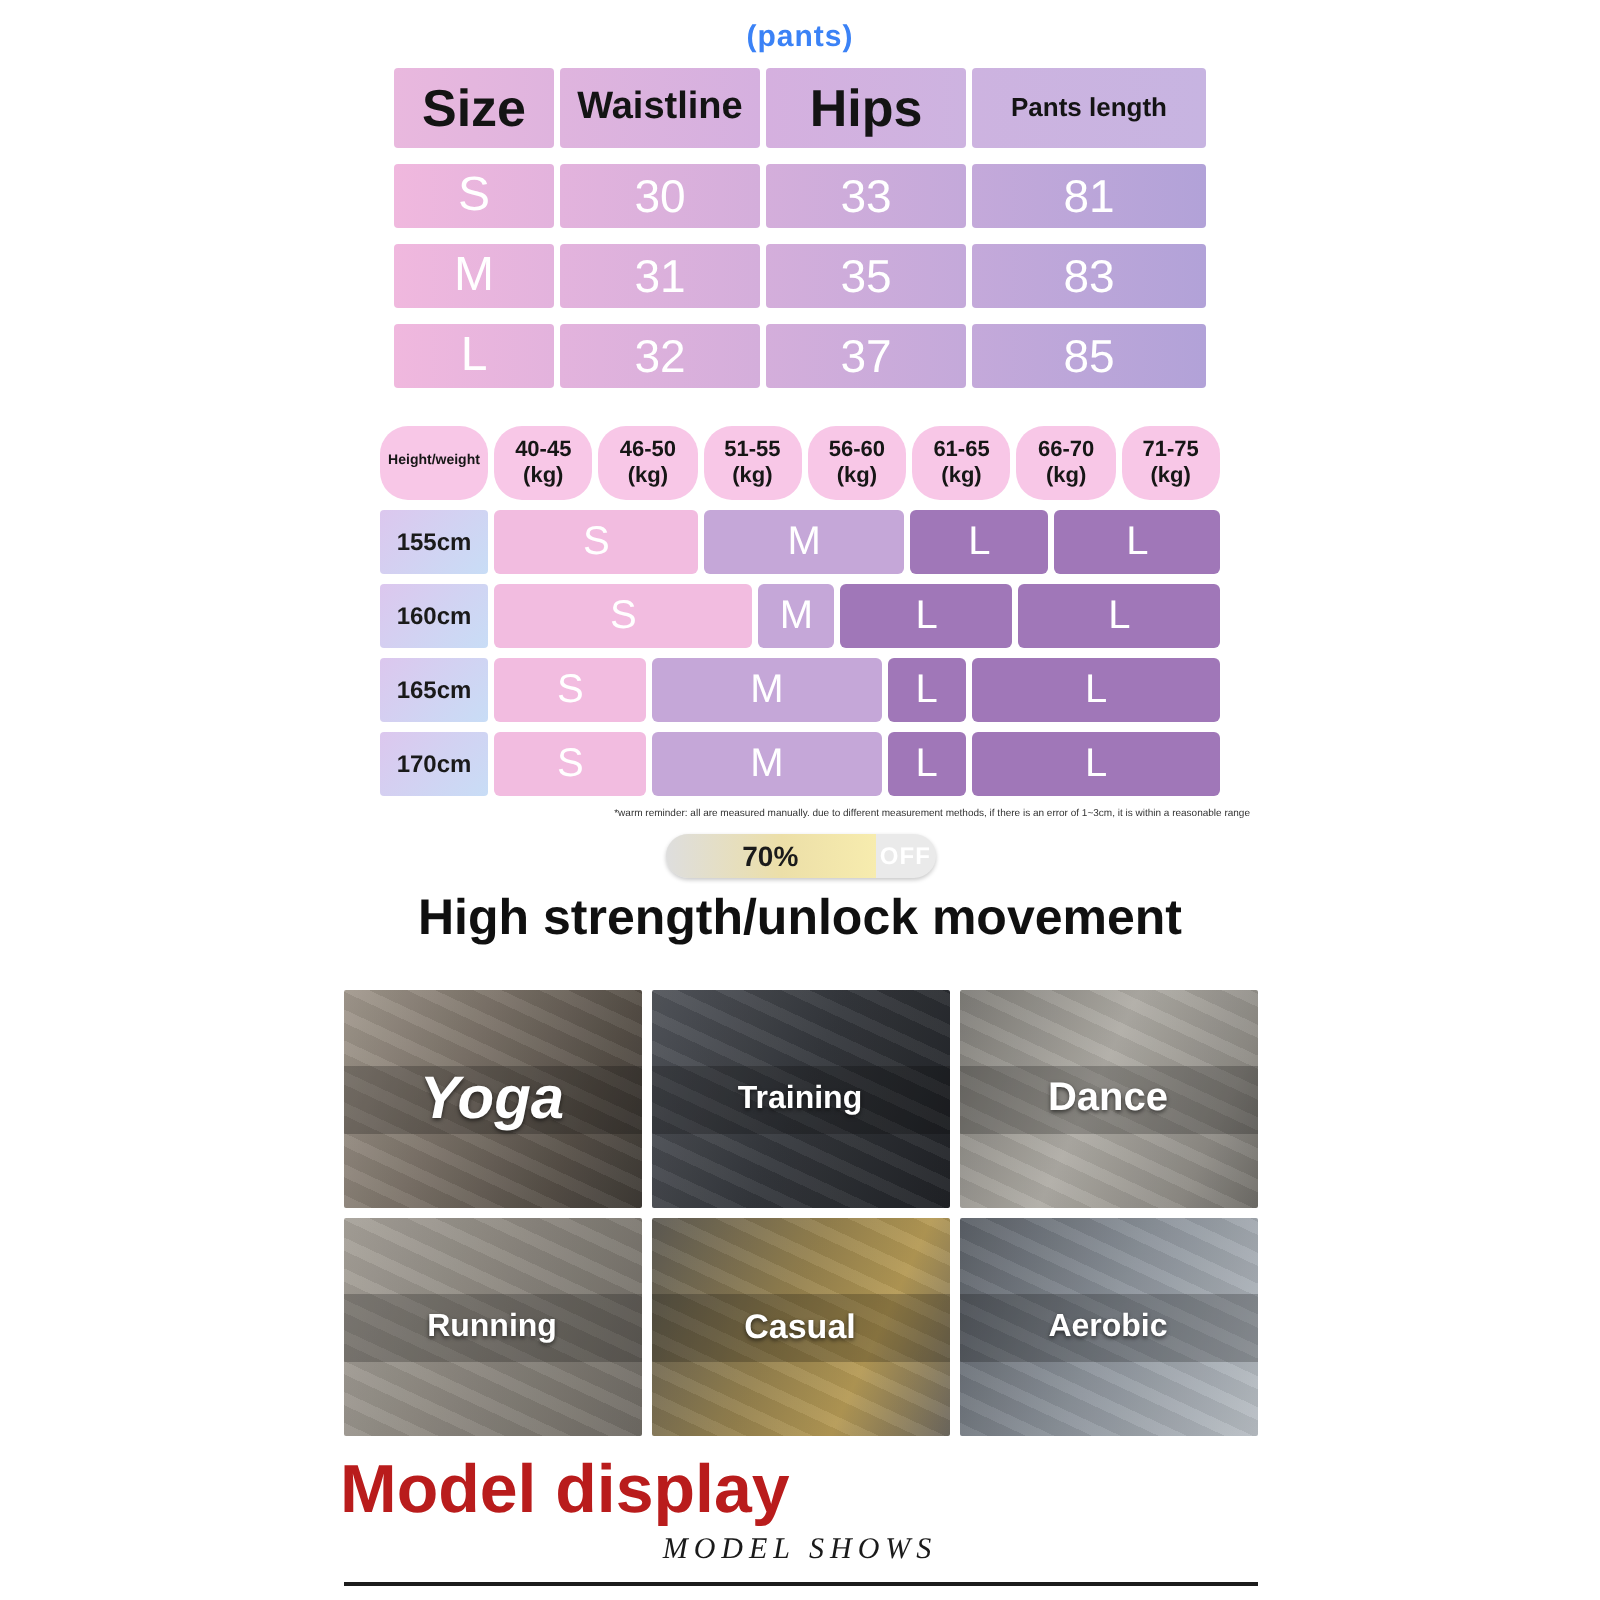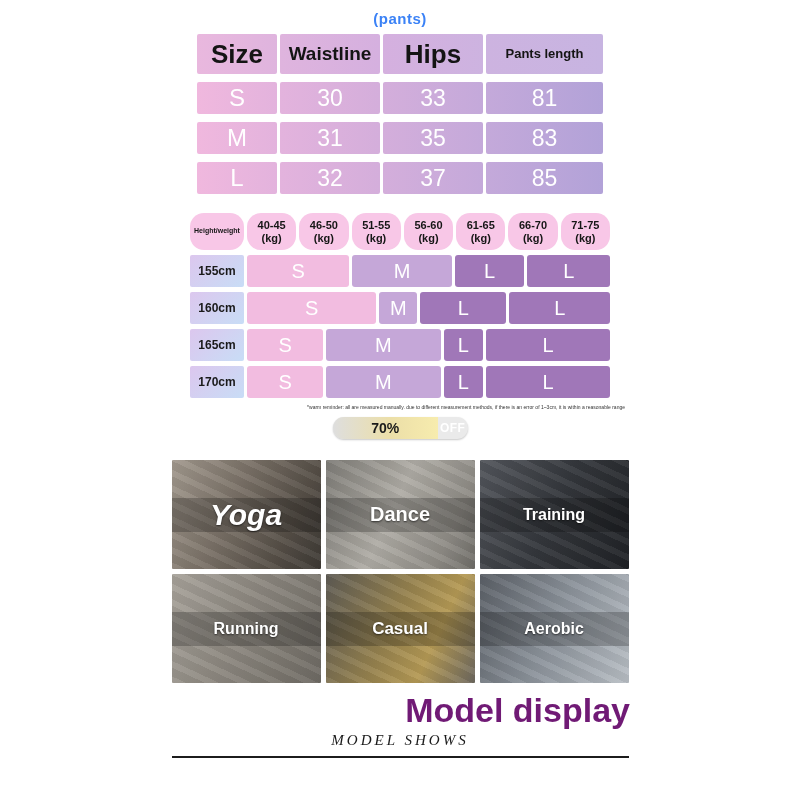--- a/index.html
+++ b/index.html
@@ -72,21 +72,21 @@
   .t2{background:linear-gradient(115deg,#7f7d78,#b0ada6 45%,#8f8c86 80%,#6f6d68);}
   .t3{background:linear-gradient(115deg,#a8a39b,#8b867e 50%,#6f6b64);}
   .t4{background:linear-gradient(115deg,#5f5c55,#97834f 45%,#b59a55 70%,#6e6960);}
   .t5{background:linear-gradient(115deg,#5b6067,#8d949c 50%,#b9bfc5);}
   .band{position:absolute;left:0;right:0;top:50%;transform:translateY(-50%);height:34px;
     background:rgba(0,0,0,.22);display:flex;align-items:center;justify-content:center;}
   .tlabel{color:#fff;font-weight:700;font-size:16px;text-shadow:0 1px 2px rgba(0,0,0,.6);}
   .t0 .tlabel{font-size:30px;font-style:italic;} .t2 .tlabel{font-size:20px;} .t4 .tlabel{font-size:17px;}
 
   
-  .footer-title{margin-top:8px;text-align:right;color:#701a75;font-size:34px;font-weight:800;}
+  .footer-title{margin-top:8px;text-align:left;color:#b91c1c;font-size:34px;font-weight:800;}
   .footer-sub{margin-top:2px;text-align:center;color:#1a1a1a;font-size:15px;font-style:italic;
     font-family:"Liberation Serif",serif;letter-spacing:3px;}
   .footer-line{width:457px;margin:7px auto 0;border-top:2px solid #1c1c1c;}
 </style>
 </head>
 <body>
 
 <div class="content">
 
   <div class="pants-title">(pants)</div>
@@ -184,35 +184,36 @@
 
   <div class="pill">
     <div class="fill" style="width: 78%;">
       <span class="pct">70%</span>
     </div>
     <div class="rest">
       <span class="off">OFF</span>
     </div>
   </div>
 
+  <div class="headline">High strength/unlock movement</div>
 
   <div class="gallery">
       <div class="tile t0">
         <div class="band">
           <span class="tlabel">Yoga</span>
         </div>
       </div>
+      <div class="tile t1">
+        <div class="band">
+          <span class="tlabel">Training</span>
+        </div>
+      </div>
       <div class="tile t2">
         <div class="band">
           <span class="tlabel">Dance</span>
-        </div>
-      </div>
-      <div class="tile t1">
-        <div class="band">
-          <span class="tlabel">Training</span>
         </div>
       </div>
       <div class="tile t3">
         <div class="band">
           <span class="tlabel">Running</span>
         </div>
       </div>
       <div class="tile t4">
         <div class="band">
           <span class="tlabel">Casual</span>

